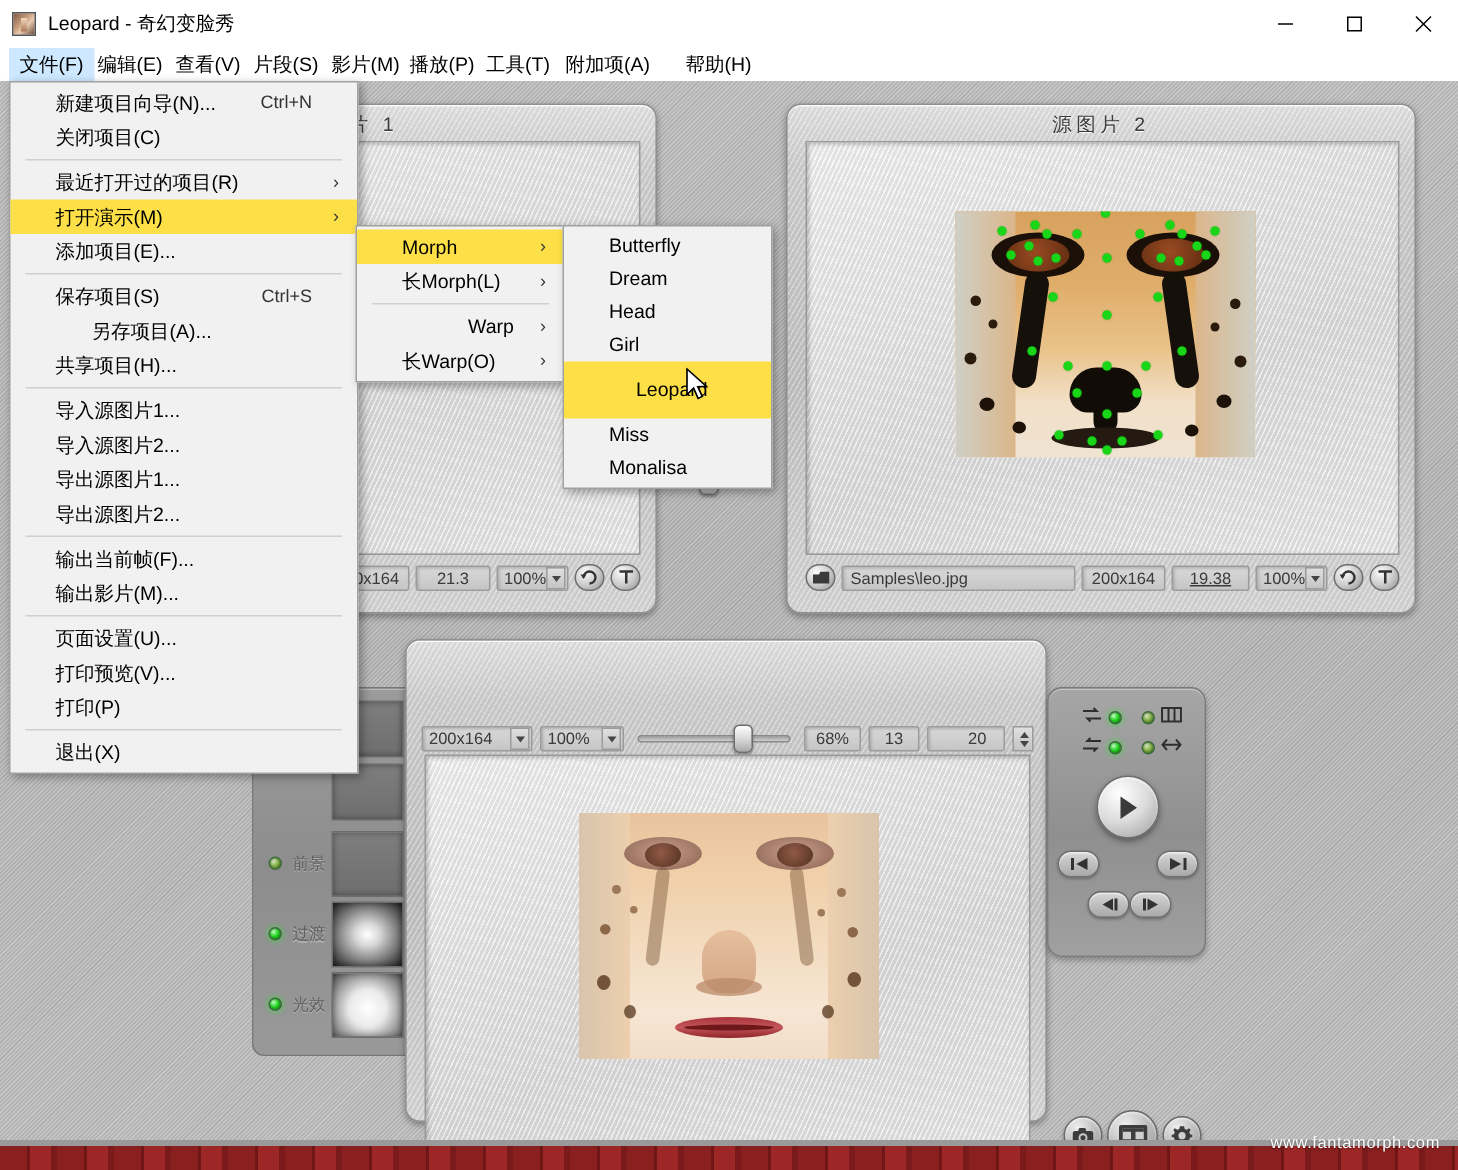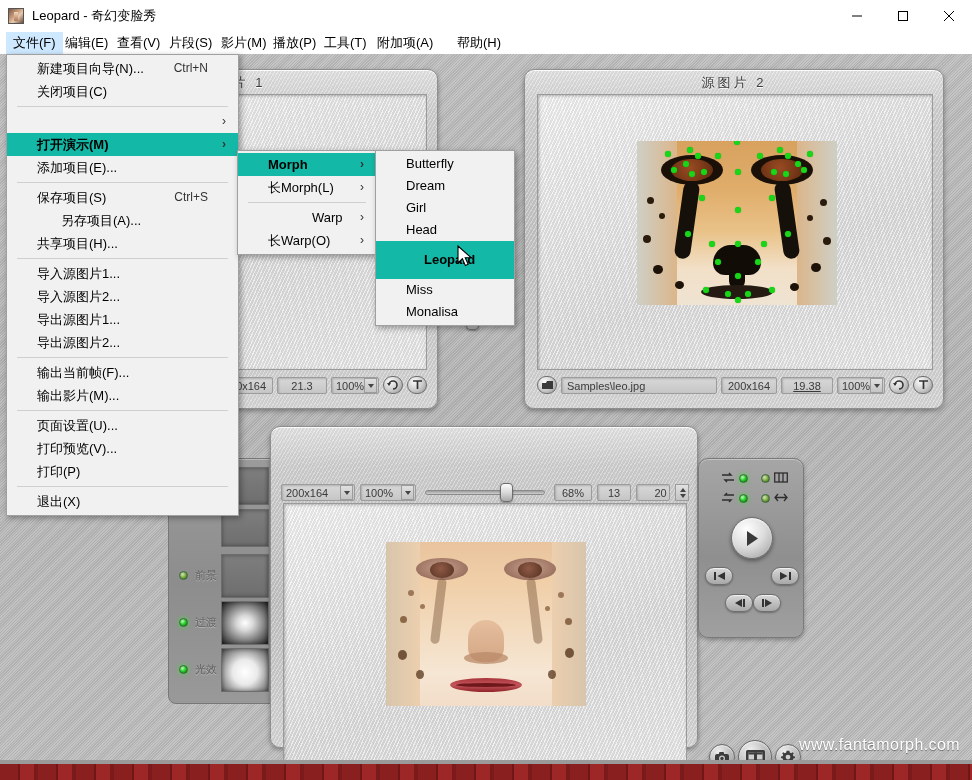--- a/index.html
+++ b/index.html
@@ -56,21 +56,21 @@
     position:absolute;left:0;top:760px;width:972px;height:20px;
     background:
       repeating-linear-gradient(90deg,#8a1f1f 0 18px,#701616 18px 20px,#9d2727 20px 34px,#7a1a1a 34px 38px),
       #7d1a1a;
   }
   .bottom-strip::after{
     content:"";position:absolute;left:0;top:0;width:972px;height:4px;
     background:#9a9a9a;
   }
   .watermark{
-    position:absolute;right:12px;top:736px;font-size:16px;color:#ffffff;
+    position:absolute;right:12px;top:756px;font-size:11px;color:#ffffff;
     letter-spacing:.4px;text-shadow:0 1px 1px rgba(0,0,0,.45);
     font-family:"Liberation Sans","DejaVu Sans",sans-serif;
   }
 
   
   .panel{
     position:absolute;border-radius:10px;
     background:
       repeating-linear-gradient(120deg, rgba(255,255,255,.25) 0 1px, rgba(0,0,0,.04) 1px 3px),
       linear-gradient(180deg,#e3e3e3 0%,#cfcfcf 12%,#c2c2c2 55%,#d6d6d6 100%);
@@ -198,21 +198,21 @@
   
   .dropdown{
     position:absolute;background:#f1f1f1;border:1px solid #a0a0a0;
     box-shadow:2px 2px 6px rgba(0,0,0,.35);z-index:50;padding:2px 0;
   }
   .mrow{
     position:relative;height:24px;line-height:24px;display:flex;align-items:center;
     font-size:13px;color:#000;cursor:default;white-space:nowrap;
     font-family:"Liberation Sans","DejaVu Sans",sans-serif;
   }
-  .mrow.hi{background:#14b8a6;font-weight:bold;}
+  .mrow.hi{background:#fde047;}
   .mrow .lbl{padding-left:30px;}
   .mrow .acc{position:absolute;right:30px;font-size:12px;color:#333;}
   .mrow .sub{position:absolute;right:12px;font-size:12px;color:#333;}
   .msep{height:1px;background:#cfcfcf;margin:3px 10px;}
 
   
   .ph{position:absolute;overflow:hidden;}
   .dot{position:absolute;width:6px;height:6px;border-radius:50%;
     background:#19d619;box-shadow:0 0 1px #0a0;}
   .cursor{position:absolute;z-index:60;}
@@ -435,21 +435,21 @@
 
       <div class="statusbar" style="left: 10px; top: 54px; width: 408px; gap: 5px;" id="preview-toolbar-anchor">
           <div class="sb-field sb-combo" style="width: 74px; text-align: left; padding-left: 4px;"><span>200x164</span><span class="arw"></span></div>
           <div class="sb-field sb-combo" style="width: 56px; text-align: left; padding-left: 4px;"><span>100%</span><span class="arw"></span></div>
           <div style="position: relative; flex: 1 1 0%; height: 18px;">
             <div class="track" style="left: 4px; top: 7px; right: 4px; width: auto;"></div>
             <div class="thumb" style="left: 62%; top: 0px;"></div>
           </div>
           <div class="sb-field" style="width: 38px;">68%</div>
           <div class="sb-field" style="width: 34px;">13</div>
-          <div class="sb-field" style="width: 34px; padding-left: 15px;">20</div>
+          <div class="sb-field" style="width: 52px; padding-left: 15px;">20</div>
           <div style="position: relative; width: 14px; height: 17px; border: 1px solid rgb(156, 156, 156); box-sizing: border-box; background: linear-gradient(rgb(224, 224, 224), rgb(196, 196, 196));">
             <span style="position:absolute;left:4px;top:3px;border-left:3px solid transparent;border-right:3px solid transparent;border-bottom:4px solid #444;"></span>
             <span style="position:absolute;left:4px;top:9px;border-left:3px solid transparent;border-right:3px solid transparent;border-top:4px solid #444;"></span>
           </div>
         </div>
 
       <div class="img-well" style="left:12px;top:76px;width:404px;height:272px;">
 
         <div class="ph" style="left:102px;top:38px;width:200px;height:164px;background:
              linear-gradient(180deg,#e9c49e 0%,#f0cfa9 25%,#f3dcc0 55%,#f6e6d4 80%,#f2ddc8 100%);">
@@ -585,20 +585,21 @@
   <div class="dropdown" id="filemenu" style="left:6px;top:54px;width:231px;">
       <div class="mrow" style="height: 23px; line-height: 23px;">
         <span class="lbl">新建项目向导(N)...</span>
         <span class="acc">Ctrl+N</span>
       </div>
       <div class="mrow" style="height: 23px; line-height: 23px;">
         <span class="lbl">关闭项目(C)</span>
       </div>
       <div class="msep"></div>
       <div class="mrow" style="height: 23px; line-height: 23px;">
+        <span class="lbl">最近打开过的项目(R)</span>
         <span class="sub">›</span>
       </div>
       <div class="mrow hi" style="height: 23px; line-height: 23px;">
         <span class="lbl">打开演示(M)</span>
         <span class="sub">›</span>
       </div>
       <div class="mrow" style="height: 23px; line-height: 23px; align-items: flex-end;">
         <span class="lbl">添加项目(E)...</span>
       </div>
       <div class="msep"></div>
@@ -669,24 +670,24 @@
     </div>
 
   <div class="dropdown" id="morphmenu" style="left:375px;top:150px;width:138px;">
       <div class="mrow" style="height: 22px; line-height: 22px;">
         <span class="lbl">Butterfly</span>
       </div>
       <div class="mrow" style="height: 22px; line-height: 22px;">
         <span class="lbl">Dream</span>
       </div>
       <div class="mrow" style="height: 22px; line-height: 22px;">
+        <span class="lbl">Head</span>
+      </div>
+      <div class="mrow" style="height: 22px; line-height: 22px;">
         <span class="lbl">Girl</span>
-      </div>
-      <div class="mrow" style="height: 22px; line-height: 22px;">
-        <span class="lbl">Head</span>
       </div>
       <div class="mrow hi" style="height: 38px; line-height: 22px; padding-left: 18px;">
         <span class="lbl">Leopard</span>
       </div>
       <div class="mrow" style="height: 22px; line-height: 22px;">
         <span class="lbl">Miss</span>
       </div>
       <div class="mrow" style="height: 22px; line-height: 22px;">
         <span class="lbl">Monalisa</span>
       </div>

